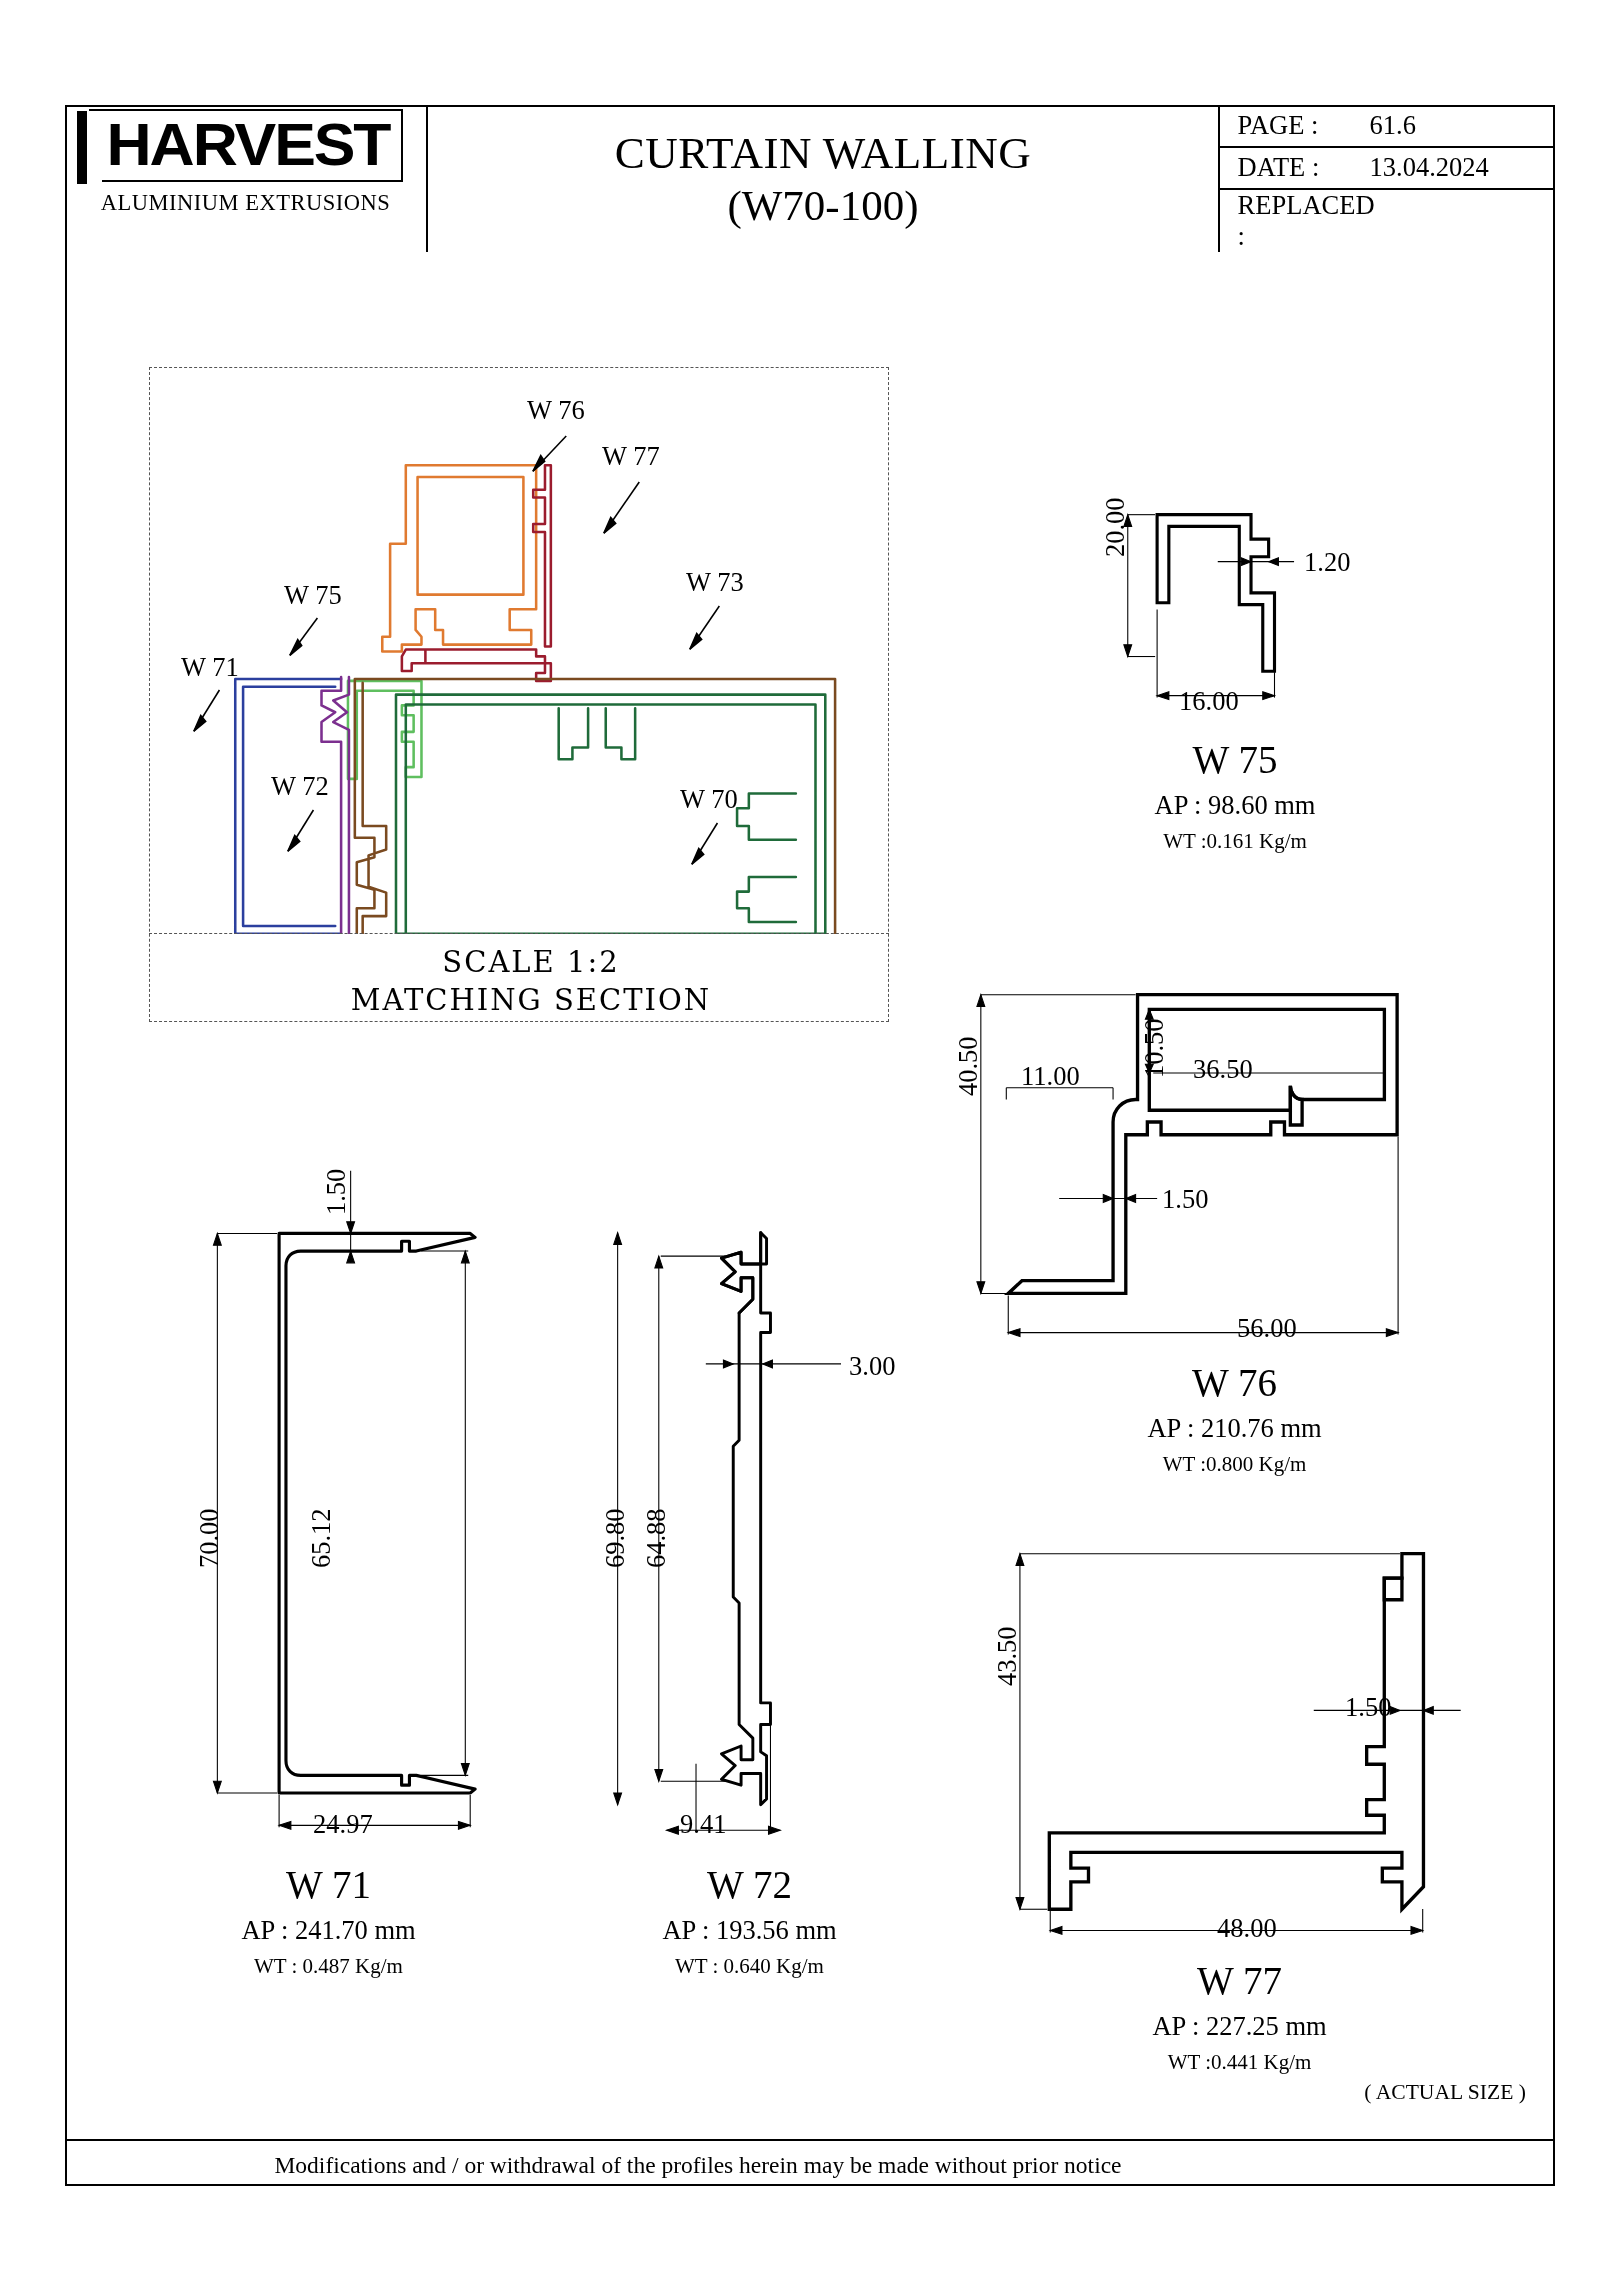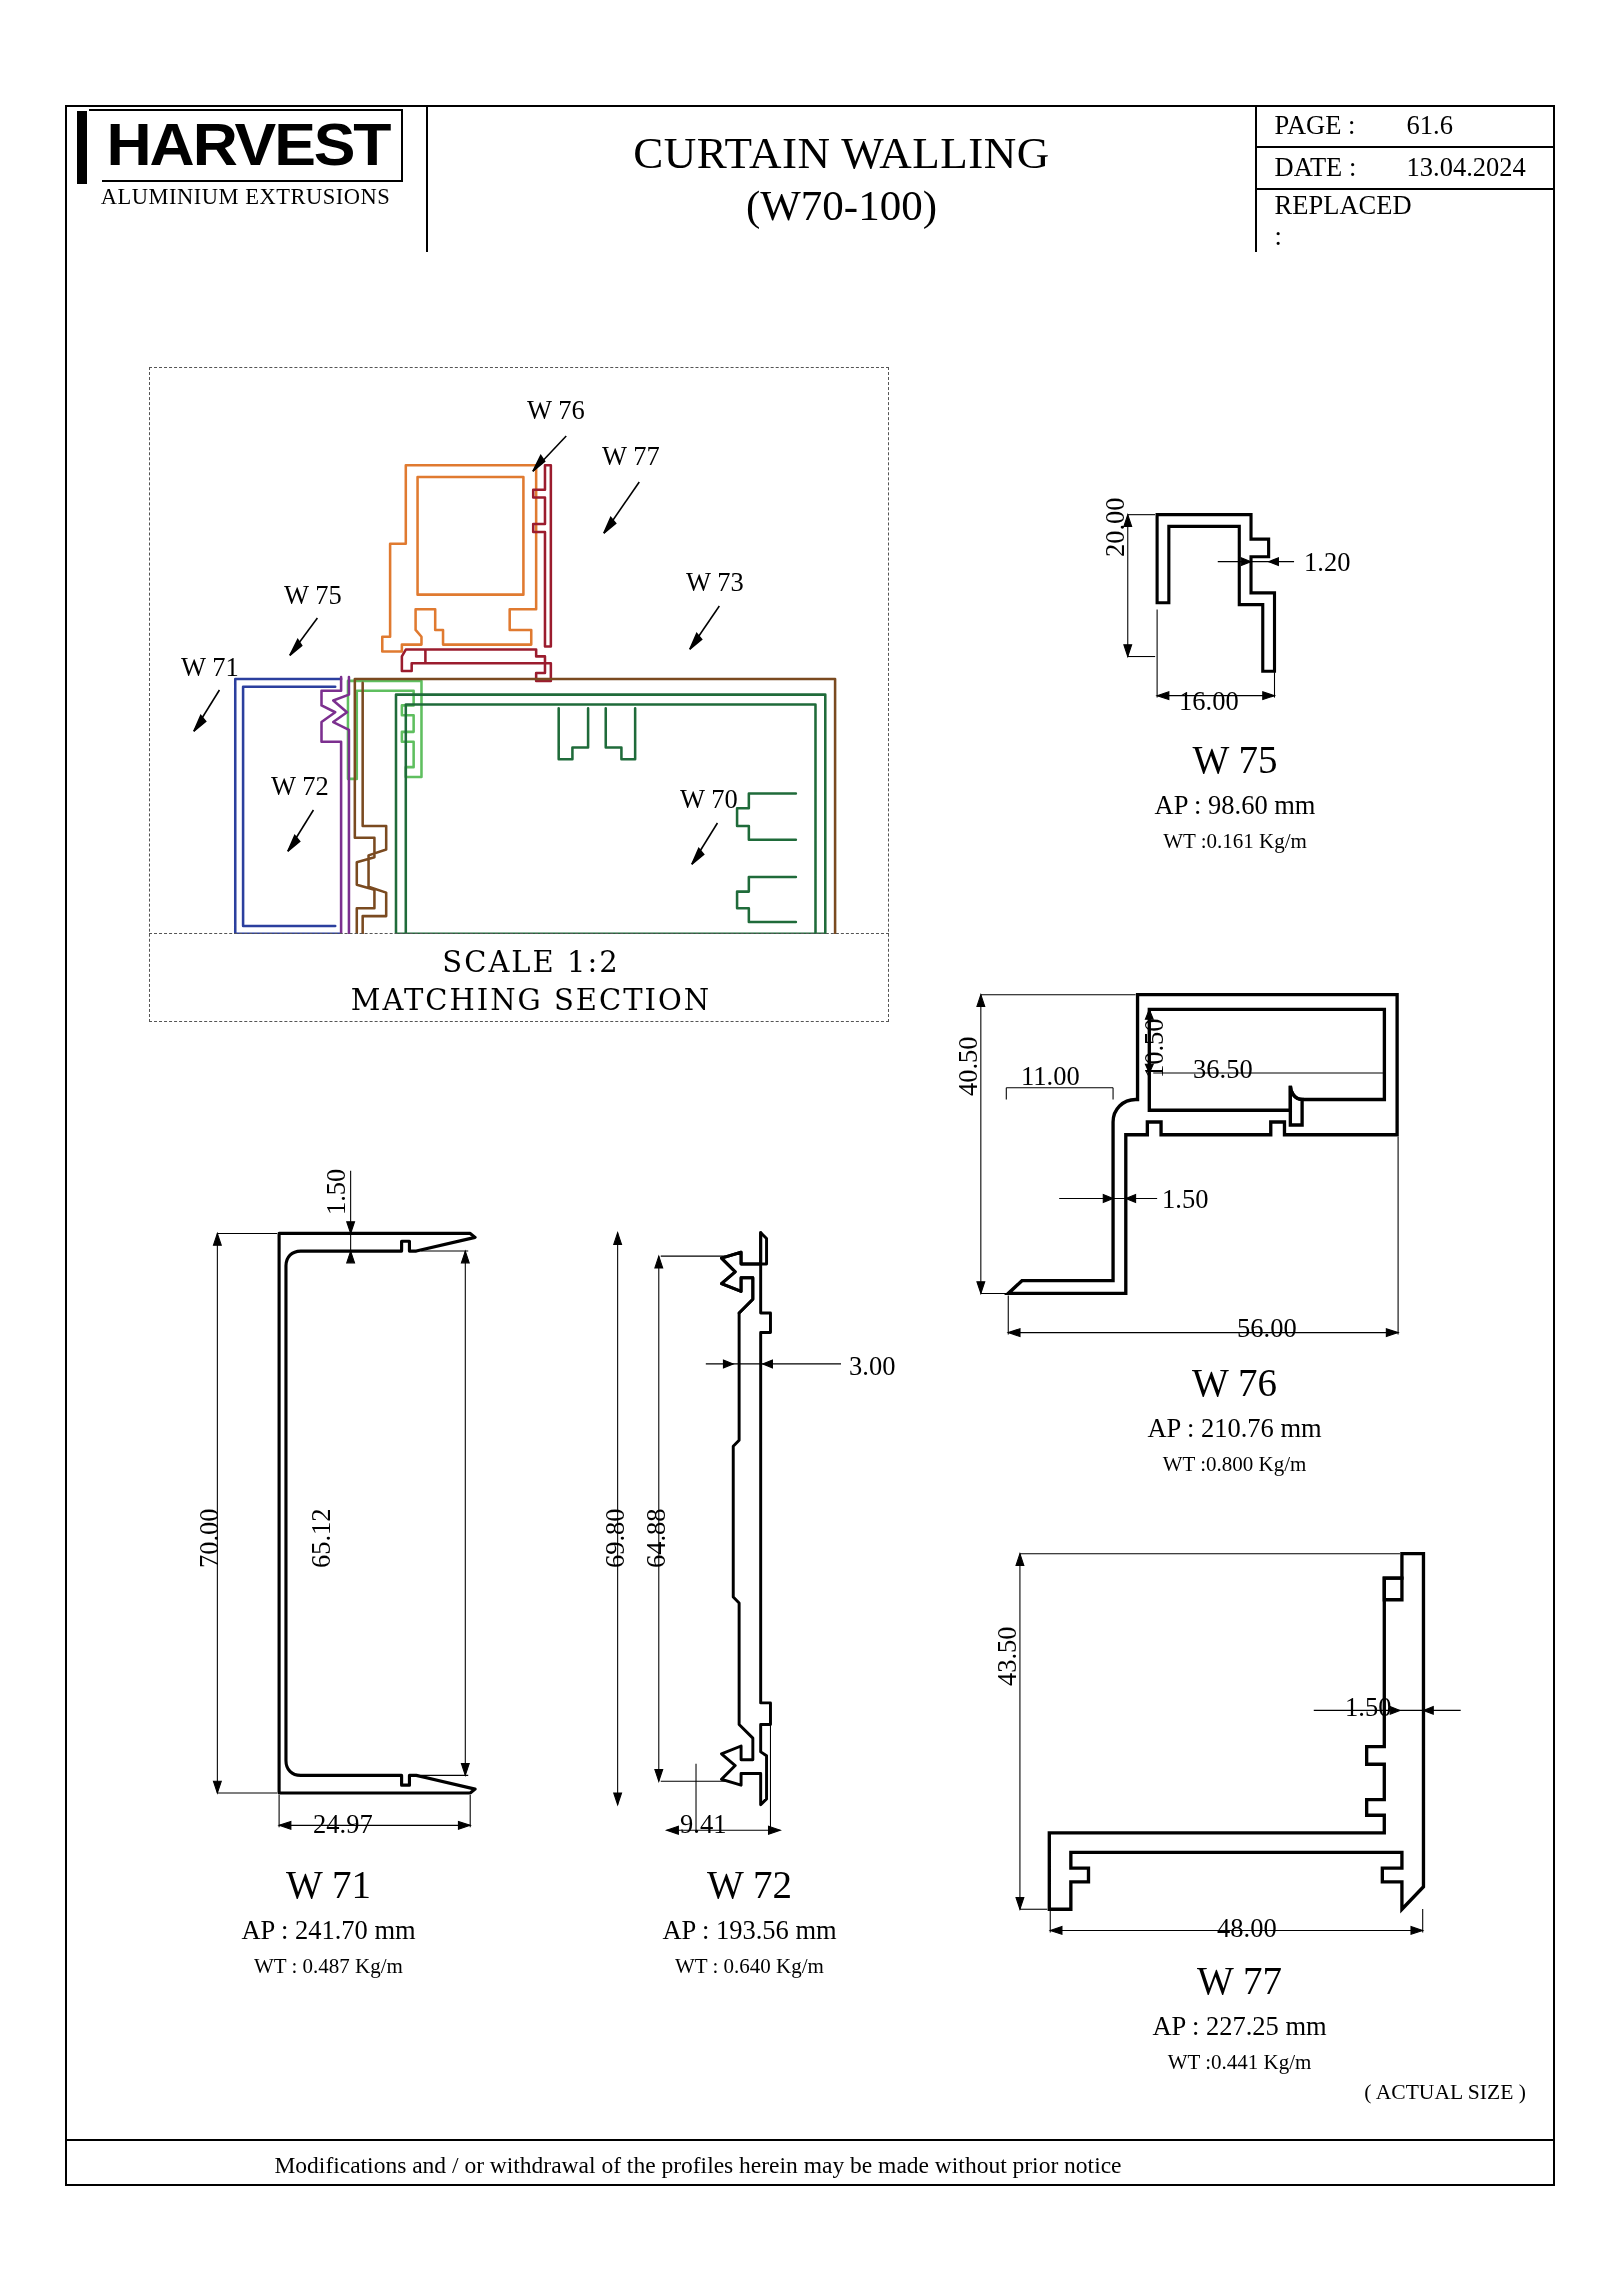--- a/index.html
+++ b/index.html
@@ -61,33 +61,33 @@
     left: -13.7px; top: 0px;
     width: 25.5px; height: 73px;
     background: #fff;
     border-left: 10.8px solid #000;
     box-sizing: border-box;
   }
   .logo-sub {
     font-family: "Liberation Serif", serif;
     font-size: 22.5px;
     letter-spacing: 0.5px;
-    margin-top: 2px;
+    margin-top: 8px;
   }
   .tb-title {
     flex: 1;
     border-right: 2.9px solid #000;
     box-sizing: border-box;
     display: flex; flex-direction: column;
     align-items: center; justify-content: center;
   }
   .tb-title .t1 { font-size: 45px; letter-spacing: 0.5px; }
   .tb-title .t2 { font-size: 43px; margin-top: 2px; }
   .tb-meta {
-    width: 298px;
+    width: 335px;
     display: flex; flex-direction: column;
     box-sizing: border-box;
   }
   .meta-row {
     flex: 1;
     display: flex; align-items: center;
     border-bottom: 2.9px solid #000;
     box-sizing: border-box;
     padding-left: 17.6px;
     font-size: 26.5px;

